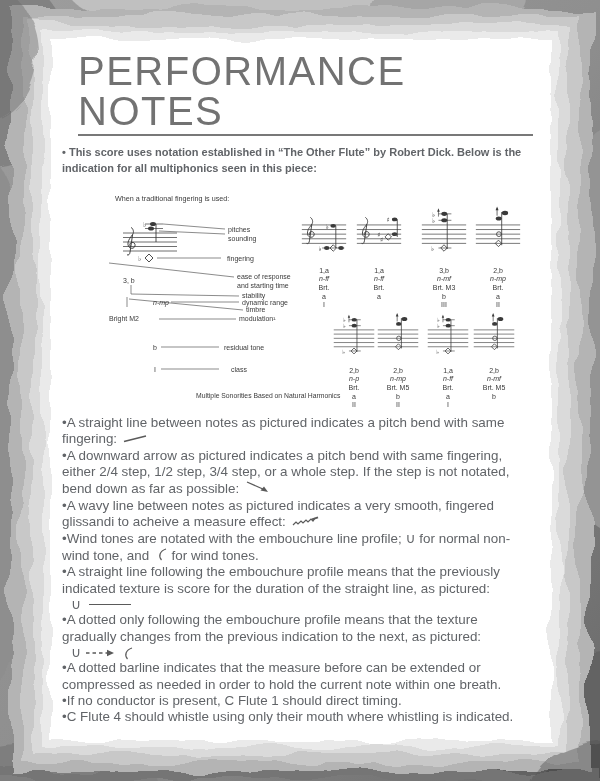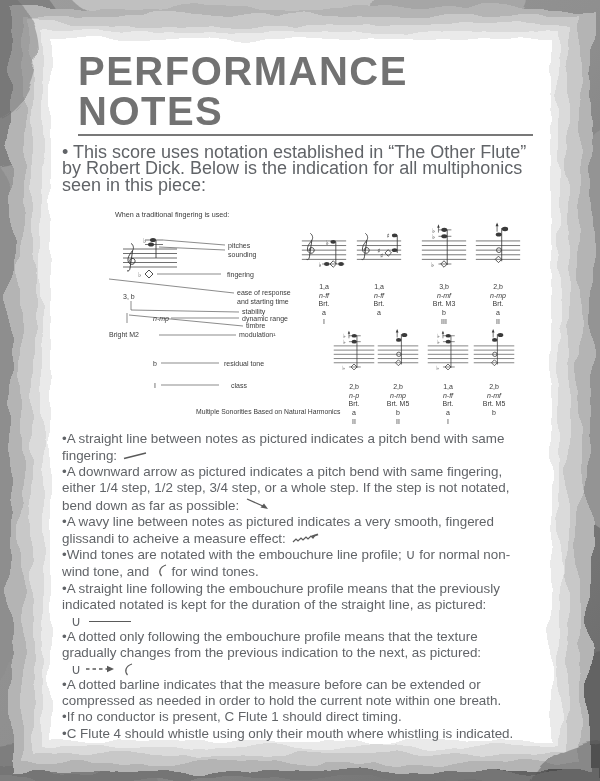--- a/index.html
+++ b/index.html
@@ -8,27 +8,27 @@
     background:#8f8f8f;
     font-family:"Liberation Sans","DejaVu Sans",sans-serif;
   }
   #bg{position:absolute;left:0;top:0;}
   #page{
     position:absolute;left:48px;top:38px;width:506px;height:706px;
     color:#5f6266;
   }
   .title{
     margin:13px 0 0 30px;
-    font-size:40px;font-weight:700;letter-spacing:1.5px;
+    font-size:40px;font-weight:400;letter-spacing:1.5px;
     color:#727272;line-height:1.0;
   }
   .rule{margin:3px 0 0 30px;width:455px;border-top:2.5px solid #787878;}
   .intro{
     margin:8px 12px 0 14px;
-    font-size:18px;line-height:16.4px;color:#616468;
+    font-size:11px;line-height:16.4px;color:#616468;font-weight:bold;
   }
   .figure{position:relative;margin-top:16px;height:218px;color:#3a3a3a;}
   #ldiag{position:absolute;left:45px;top:0;}
   svg text{fill:#3a3a3a;font-family:"Liberation Sans","DejaVu Sans",sans-serif;}
   svg text.it{font-style:italic;}
   svg text.acc{font-family:"DejaVu Sans",sans-serif;}
   .cell{position:absolute;width:56px;text-align:center;}
   .cell svg.mini{display:block;margin:0 auto;}
   .lbl{font-size:7px;line-height:8.6px;color:#3a3a3a;}
   .lbl.it{font-style:italic;}
@@ -288,32 +288,32 @@
       <div class="lbl">Brt. M5</div>
       <div class="lbl">b</div>
       <div class="lbl"></div>
     </div>
   </div>
 
   <div class="bullets">
     <p><span>•A straight line between notes as pictured indicates a pitch bend with same fingering: </span><svg class="sym" width="25" height="11" viewBox="0 0 25 11">
           <line x1="1" y1="8.5" x2="23" y2="3" stroke="#5a5a5a" stroke-width="1.3"></line>
         </svg></p>
-    <p><span>•A downward arrow as pictured indicates a pitch bend with same fingering, either 1/4 step, 1/2 step, 3/4 step, or a whole step.  If the step is not notated, bend down as far as possible: </span><svg class="sym" width="26" height="14" viewBox="0 0 26 14">
+    <p><span>•A downward arrow as pictured indicates a pitch bend with same fingering, either 2/4 step, 1/2 step, 3/4 step, or a whole step.  If the step is not notated, bend down as far as possible: </span><svg class="sym" width="26" height="14" viewBox="0 0 26 14">
           <line x1="2" y1="2" x2="19" y2="9.5" stroke="#5a5a5a" stroke-width="1.3"></line>
           <path d="M23,12 L15.5,10.6 L19,6.4 Z" fill="#5a5a5a"></path>
         </svg></p>
     <p><span>•A wavy line between notes as pictured indicates a very smooth, fingered glissandi to acheive a measure effect: </span><svg class="sym" width="27" height="12" viewBox="0 0 27 12">
           <path d="M1,10 L4,7 L6,9 L9,6 L11,8 L14,5 L16,7 L19,4 L21,6 L23,3.2" fill="none" stroke="#5a5a5a" stroke-width="1.2"></path>
           <line x1="20" y1="4.4" x2="26" y2="2.4" stroke="#5a5a5a" stroke-width="2"></line>
         </svg></p>
     <p><span>•Wind tones are notated with the embouchure line profile; </span><span class="uSym">∪</span><span> for normal non-wind tone, and </span><svg class="sym" width="13" height="14" viewBox="0 0 13 14">
           <path d="M11,2 C5,4 3,9 6.5,13" fill="none" stroke="#5a5a5a" stroke-width="1.2"></path>
         </svg><span> for wind tones.</span></p>
-    <p><span>•A straight line following the embouchure profile means that the previously indicated notated is kept for the duration of the straight line, as pictured:</span></p>
+    <p><span>•A straight line following the embouchure profile means that the previously indicated texture is score for the duration of the straight line, as pictured:</span></p>
     <div class="pic">
         <span class="uSym">∪</span>
         <span class="hline"></span>
       </div>
     <p><span>•A dotted only following the embouchure profile means that the texture gradually changes from the previous indication to the next, as pictured:</span></p>
     <div class="pic">
         <span class="uSym">∪</span>
         <svg width="32" height="10" viewBox="0 0 32 10">
           <line x1="1" y1="5" x2="22" y2="5" stroke="#5a5a5a" stroke-width="1.4" stroke-dasharray="3.5,3"></line>
           <path d="M29,5 L22,1.8 L22,8.2 Z" fill="#5a5a5a"></path>

